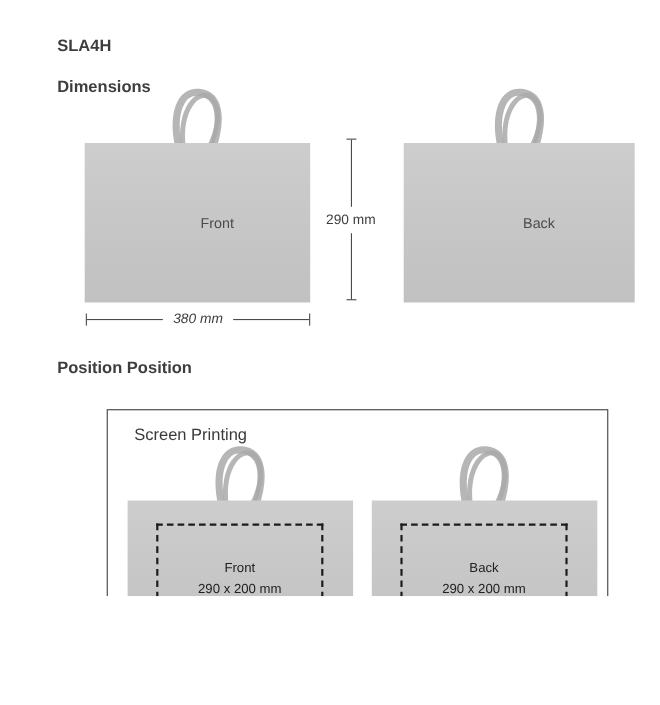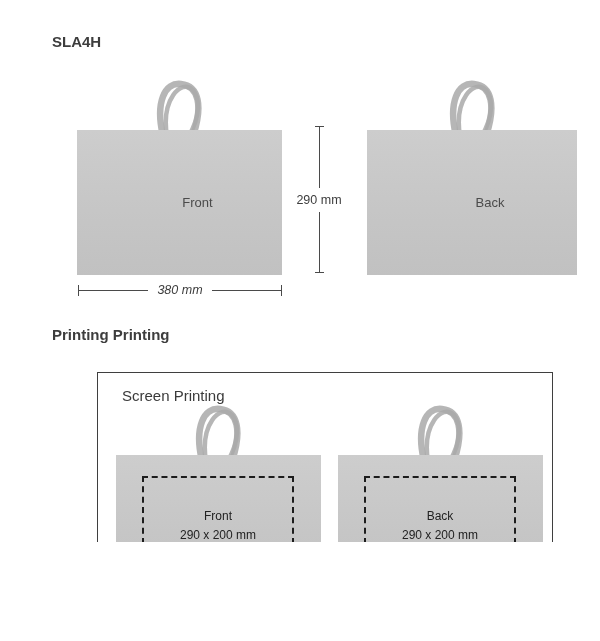--- a/index.html
+++ b/index.html
@@ -107,20 +107,21 @@
     line-height: 1.55;
   }
 </style>
 </head>
 <body>
 
 <div class="page">
 
   <div class="heading header-block">
     <div>SLA4H</div>
+    <div>Dimensions</div>
   </div>
 
   <div class="bag bag-dim-front">
     <svg class="handle" width="84" height="58" viewBox="0 0 84 58">
       <path d="M26 58 C18 24, 28 4, 44 6 C62 8, 66 28, 56 58" fill="none" stroke="#b6b6b6" stroke-width="6.5" stroke-linecap="round"></path>
       <path d="M30 58 C24 22, 44 0, 56 12 C64 22, 62 40, 52 58" fill="none" stroke="#a9a9a9" stroke-width="4.5" stroke-linecap="round" opacity="0.85"></path>
     </svg>
     <div class="body">
       <span class="bag-label">Front</span>
     </div>
@@ -145,21 +146,21 @@
   </div>
 
   <div class="hdim">
     <div class="tick"></div>
     <div class="seg"></div>
     <div class="lbl">380 mm</div>
     <div class="seg"></div>
     <div class="tick"></div>
   </div>
 
-  <div class="heading printing-heading">Printing Printing</div>
+  <div class="heading printing-heading">Position Position</div>
 
   <div class="print-box">
     <div class="print-title">Screen Printing</div>
 
     <div class="bag bag-print-front">
       <svg class="handle" width="84" height="58" viewBox="0 0 84 58">
         <path d="M26 58 C18 24, 28 4, 44 6 C62 8, 66 28, 56 58" fill="none" stroke="#b6b6b6" stroke-width="6.5" stroke-linecap="round"></path>
         <path d="M30 58 C24 22, 44 0, 56 12 C64 22, 62 40, 52 58" fill="none" stroke="#a9a9a9" stroke-width="4.5" stroke-linecap="round" opacity="0.85"></path>
       </svg>
       <div class="body">

